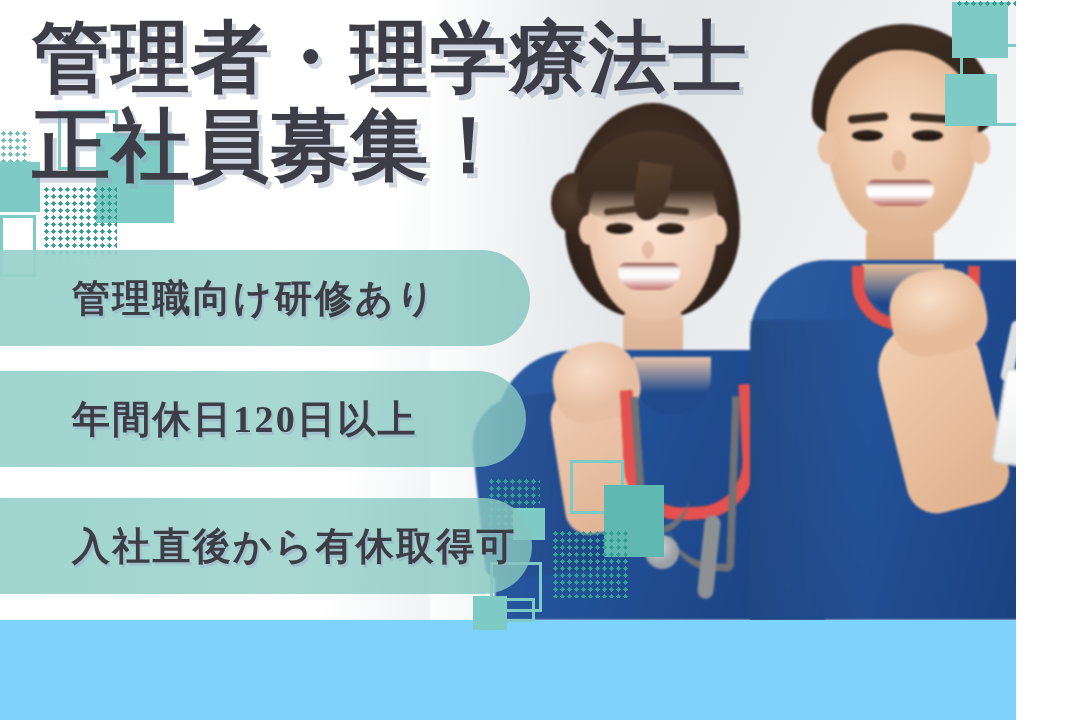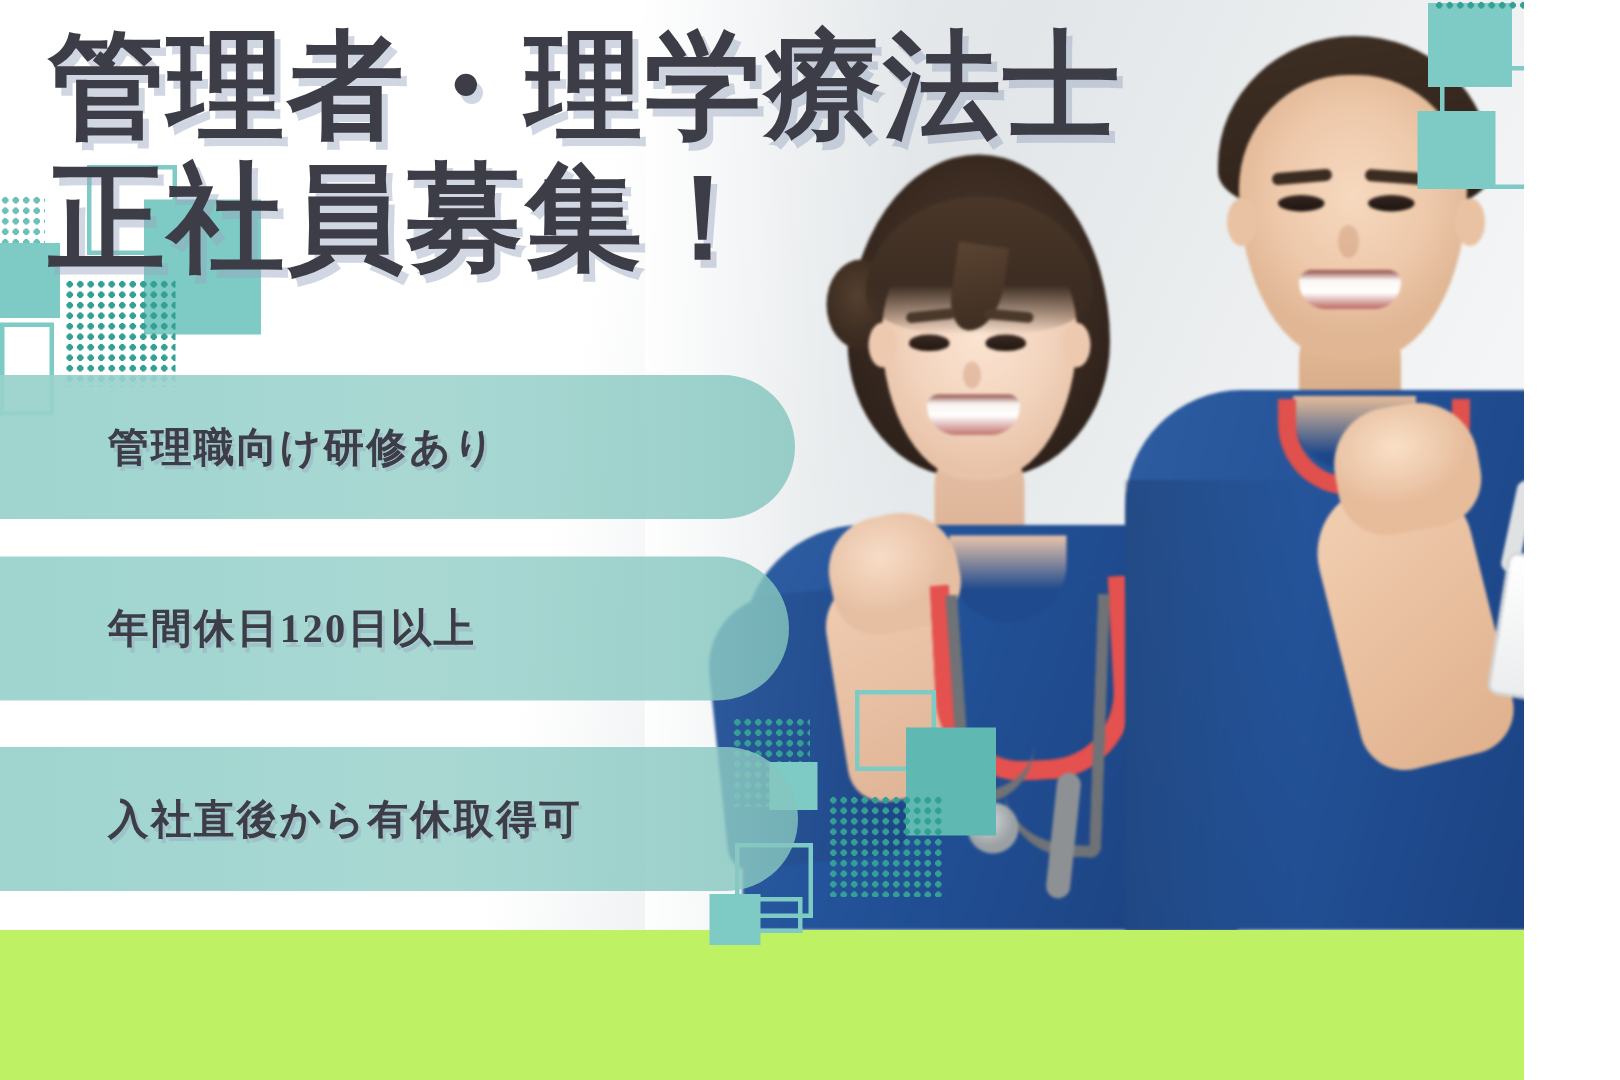--- a/index.html
+++ b/index.html
@@ -3,21 +3,21 @@
 <meta charset="utf-8">
 <style>
   html,body{margin:0;padding:0;}
   body{
     width:1080px;height:720px;overflow:hidden;
     font-family:"Liberation Serif",serif;
     background:#ffffff;
   }
   #banner{
     position:relative;width:1016px;height:720px;overflow:hidden;
-    background:#bef264;
+    background:#7dd3fc;
   }
 
   
   .photo-plate{
     position:absolute;left:0;top:0;width:1080px;height:620px;overflow:hidden;
     background:
       linear-gradient(100deg,#ffffff 0%,#ffffff 36%,#f2f4f5 44%,#e7eaec 54%,#eef0f1 66%,#f7f8f9 80%,#fdfdfd 100%);
   }
   .wall{
     position:absolute;left:430px;top:0;width:650px;height:620px;
@@ -217,21 +217,21 @@
   }
 
   
   .bar{
     position:absolute;left:-20px;height:96px;
     background:linear-gradient(90deg,rgba(151,209,203,.93) 0%,rgba(160,212,206,.9) 55%,rgba(132,197,190,.82) 100%);
     border-radius:0 52px 52px 0;
     display:flex;align-items:center;
   }
   .bar span{
-    margin-left:92px;font-size:27px;font-weight:700;color:#3d3d47;
+    margin-left:92px;font-size:38px;font-weight:700;color:#3d3d47;
     letter-spacing:.06em;white-space:nowrap;
     text-shadow:2px 3px 0 rgba(150,163,190,.4);
   }
   #bar1{top:250px;width:550px;}
   #bar2{top:371px;width:546px;}
   #bar3{top:498px;width:552px;}
 
   
   .footer{
     position:absolute;left:0;top:620px;width:1080px;height:100px;

